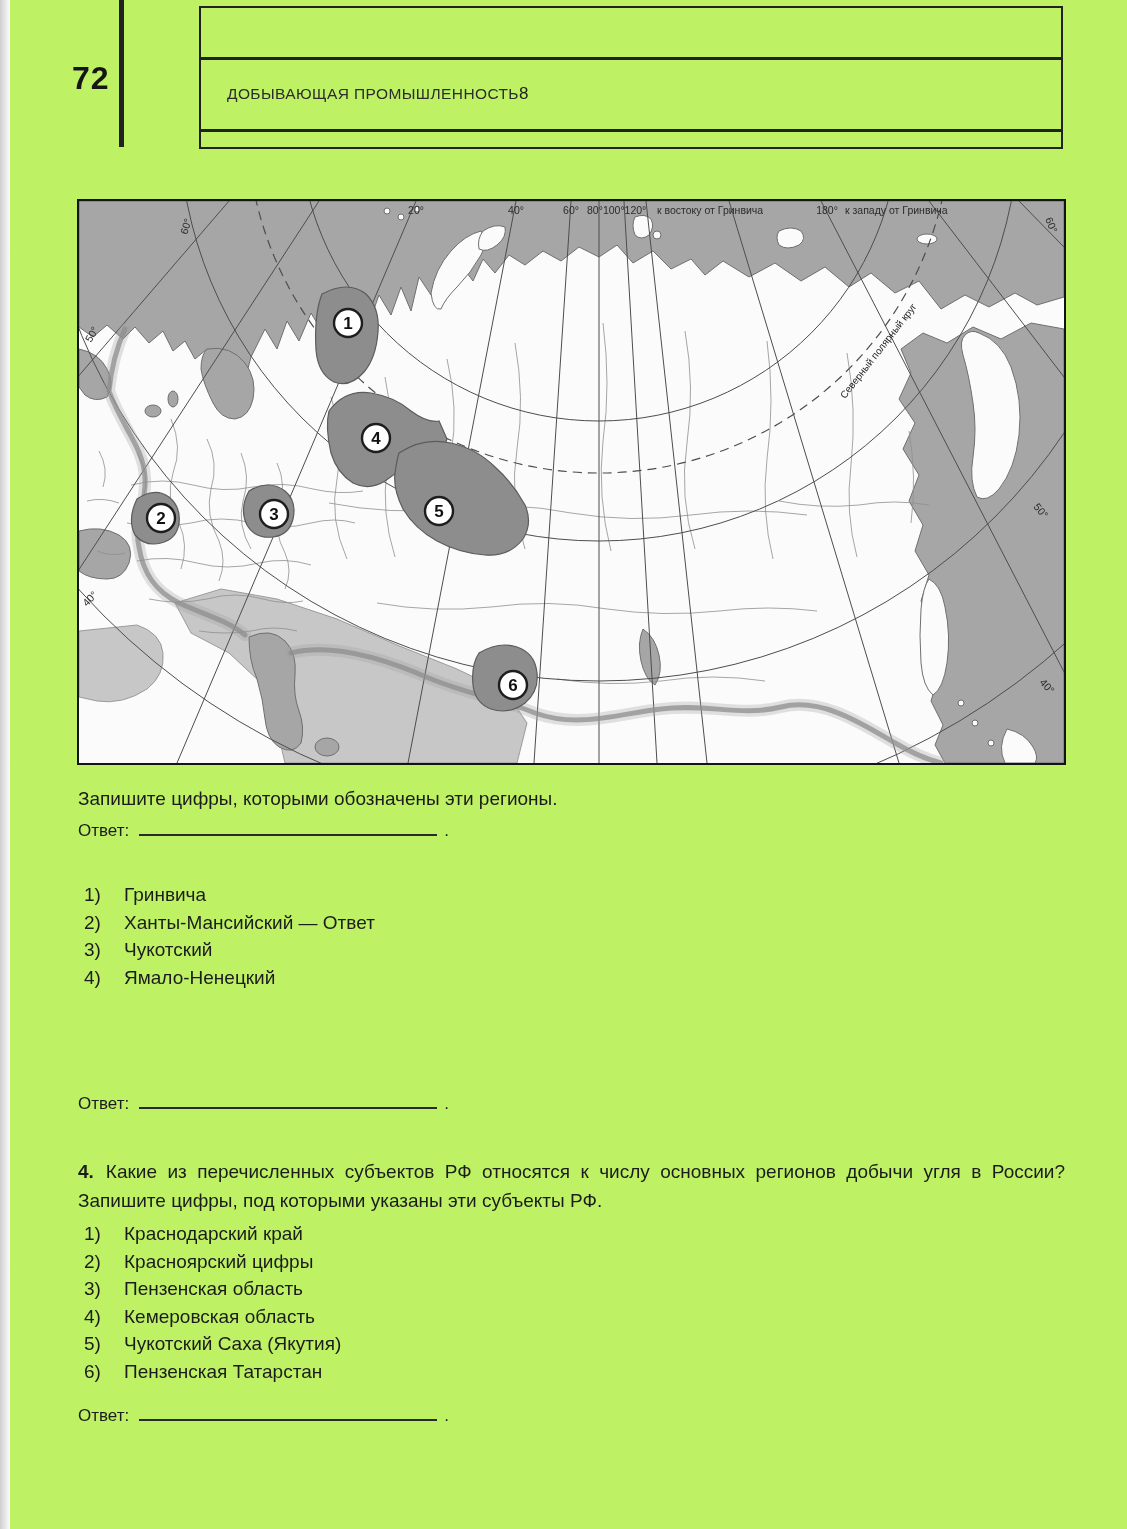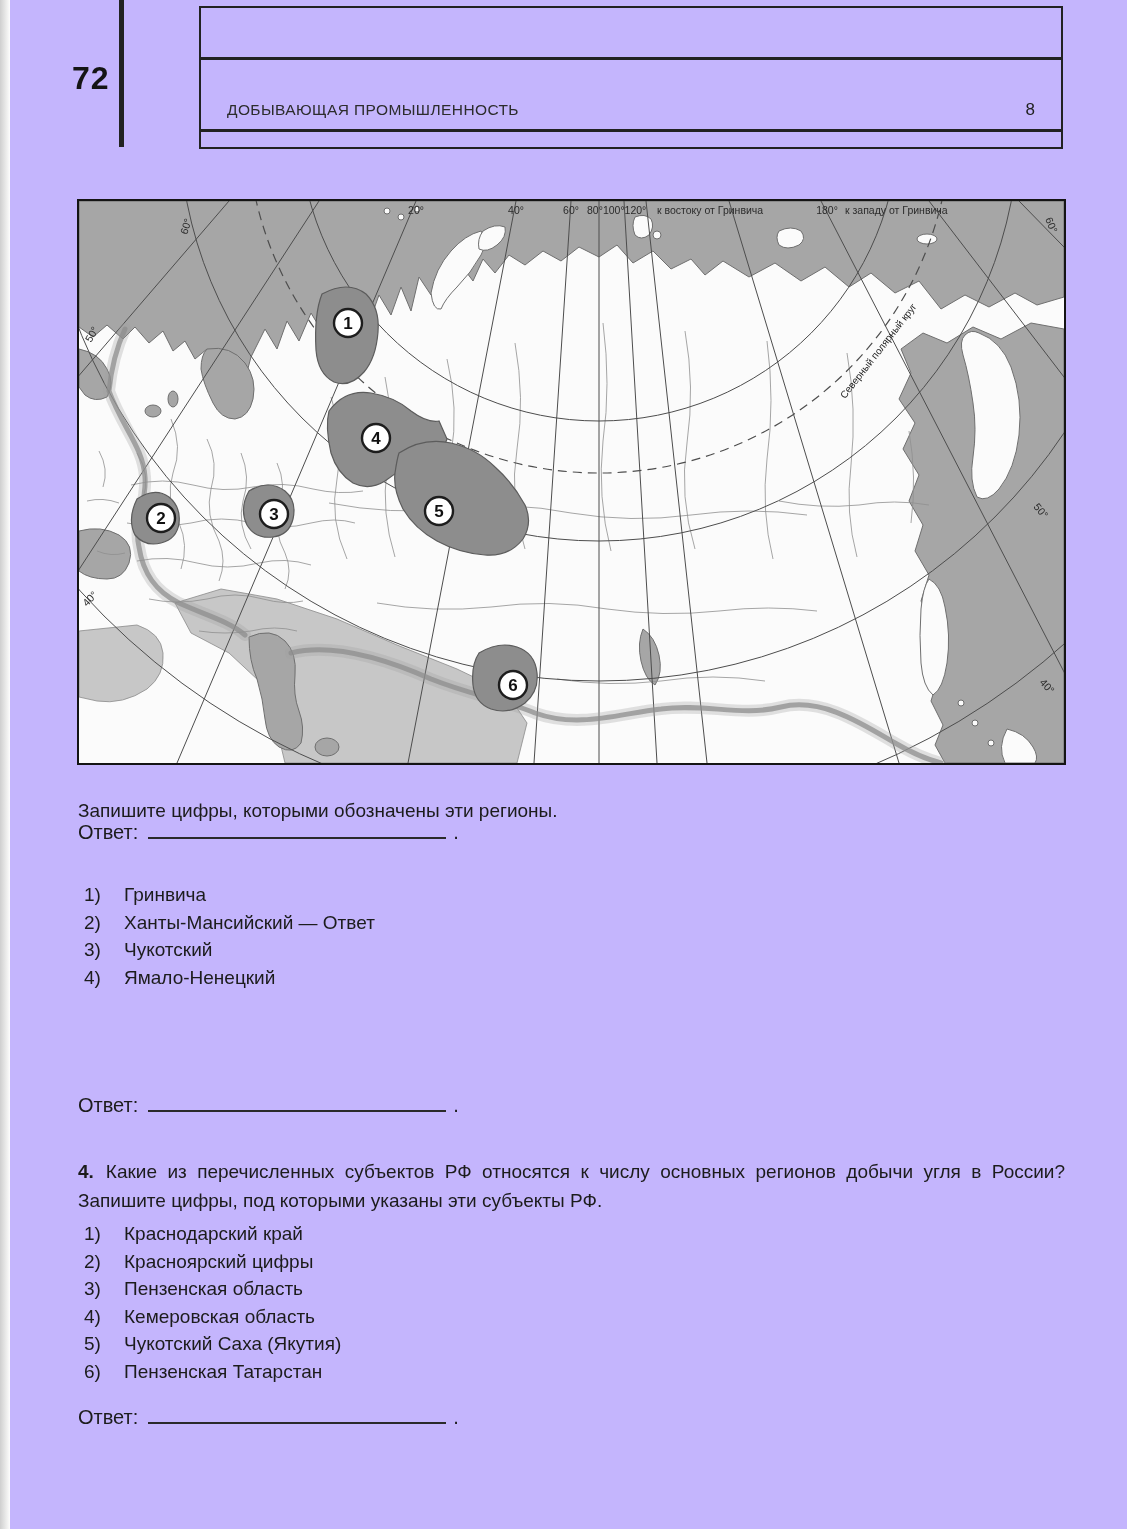--- a/index.html
+++ b/index.html
@@ -1,33 +1,33 @@
 <!DOCTYPE html>
 <html style="--c-sea: #a6a6a6; --c-land: #fbfbfb; --c-region: #8d8d8d; --c-foreign: #c7c7c7; --c-line: #4d4d4d;"><head>
 <meta charset="utf-8">
 <style>
   html,body{margin:0;padding:0;background:#9a9a9a;}
-  .page{position:relative;width:1127px;height:1529px;margin:0 auto;background:#c4b5fd;
+  .page{position:relative;width:1127px;height:1529px;margin:0 auto;background:#bef264;
         font-family:"Liberation Sans",sans-serif;color:#1c1c1c;overflow:hidden;}
   .edge-shade{position:absolute;left:0;top:0;width:10px;height:100%;
         background:linear-gradient(90deg,#cfcfcf,#fdfdfc);}
   
   .pagenum{position:absolute;left:72px;top:60px;font-size:32px;font-weight:bold;letter-spacing:1px;color:#151515;}
   .vbar{position:absolute;left:119px;top:0;width:5px;height:147px;background:#222;}
   .hbox{position:absolute;left:199px;top:6px;width:860px;height:139px;border:2px solid #222;}
   .hline{position:absolute;left:0;right:0;height:3px;background:#222;}
   .hrow{position:absolute;top:53px;left:0;right:0;height:66px;display:flex;align-items:center;
-        justify-content:space-between;padding:16px 26px;}
+        padding:0 26px;}
   .htitle{font-size:15.5px;letter-spacing:.4px;color:#2c2c2c;}
   .hsec{font-size:17px;color:#222;}
   
   .q2line{position:absolute;left:78px;top:152px;width:987px;font-size:19px;}
   .qnum{font-weight:bold;margin-right:12px;}
-  .instruction{position:absolute;left:78px;top:788px;font-size:19px;margin-top:12px;}
-  .answer{position:absolute;left:78px;font-size:20px;}
+  .instruction{position:absolute;left:78px;top:788px;font-size:19px;}
+  .answer{position:absolute;left:78px;font-size:17px;}
   .ans2{top:821px;} .ans3{top:1094px;} .ans4{top:1406px;}
   .blank{display:inline-block;width:298px;border-bottom:2px solid #2a2a2a;height:13px;margin-left:10px;}
   .period{margin-left:7px;}
   .qblock{position:absolute;left:78px;width:987px;font-size:19px;line-height:29px;}
   .qb3{top:876px;} .qb4{top:1157px;}
   .qtext{text-align:justify;}
   .opts{margin-top:5px;}
   .opt{display:flex;line-height:27.6px;}
   .opt-num{width:40px;padding-left:6px;flex:none;}
   

